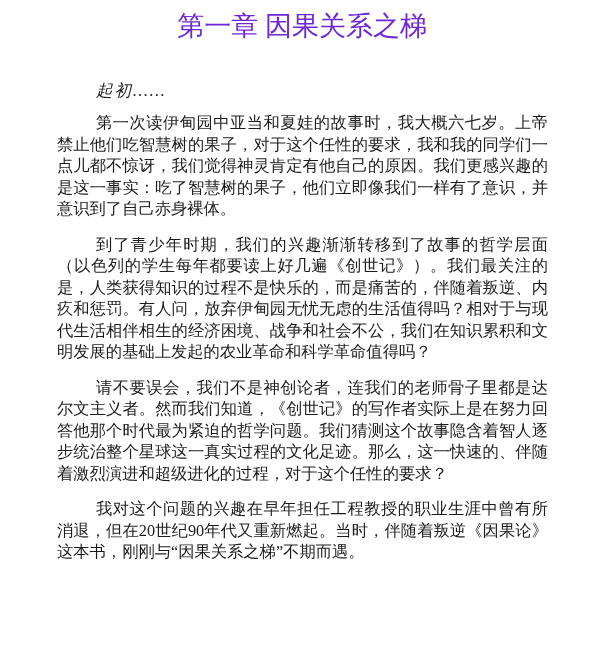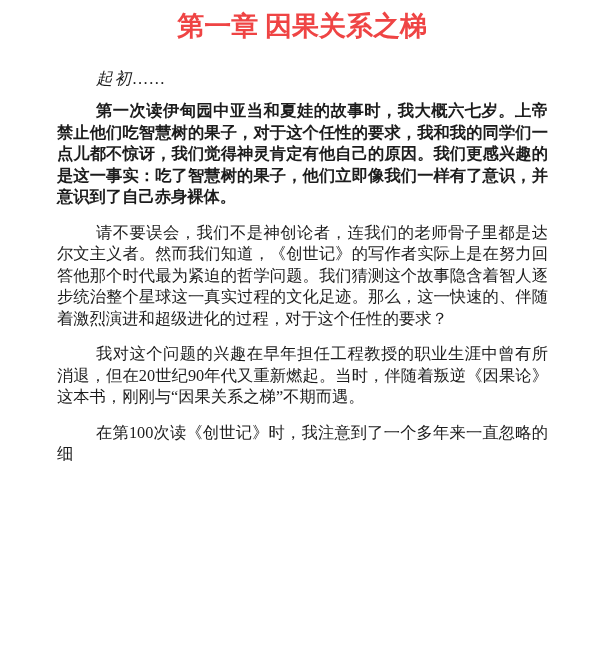--- a/index.html
+++ b/index.html
@@ -12,62 +12,61 @@
     height: 647px;
     background: #ffffff;
     overflow: hidden;
     font-family: "Liberation Serif", "DejaVu Serif", serif;
     color: #1c1c1c;
   }
   .chapter-title {
     margin-top: 8px;
     text-align: center;
     font-size: 27px;
-    font-weight: 700;
-    color: #ef4444;
+    font-weight: 400;
+    color: #6d28d9;
     white-space: pre;
   }
   .content {
     margin: 0 56px 0 57px;
     width: 491px;
   }
   .section-heading {
-    margin-top: 24px;
+    margin-top: 36px;
     margin-bottom: 10px;
     padding-left: 39px;
     font-size: 16.5px;
     font-style: italic;
     letter-spacing: 2px;
     color: #1c1c1c;
   }
   .body-paragraph {
     font-size: 16.3px;
     line-height: 21.5px;
     text-align: justify;
     text-justify: inter-character;
     text-indent: 39px;
     margin-bottom: 14px;
     color: #1c1c1c;
   }
   .body-paragraph:first-of-type {
     margin-top: 3px;
-    font-weight: bold;
   }
 </style>
 </head>
 <body>
 
 <div class="page">
   <h1 class="chapter-title">第一章 因果关系之梯</h1>
 
   <div class="content">
     <div class="section-heading">起初……</div>
 
     <p class="body-paragraph">第一次读伊甸园中亚当和夏娃的故事时，我大概六七岁。上帝禁止他们吃智慧树的果子，对于这个任性的要求，我和我的同学们一点儿都不惊讶，我们觉得神灵肯定有他自己的原因。我们更感兴趣的是这一事实：吃了智慧树的果子，他们立即像我们一样有了意识，并意识到了自己赤身裸体。</p>
 
+    <p class="body-paragraph">到了青少年时期，我们的兴趣渐渐转移到了故事的哲学层面（以色列的学生每年都要读上好几遍《创世记》）。我们最关注的是，人类获得知识的过程不是快乐的，而是痛苦的，伴随着叛逆、内疚和惩罚。有人问，放弃伊甸园无忧无虑的生活值得吗？相对于与现代生活相伴相生的经济困境、战争和社会不公，我们在知识累积和文明发展的基础上发起的农业革命和科学革命值得吗？</p>
 
     <p class="body-paragraph">请不要误会，我们不是神创论者，连我们的老师骨子里都是达尔文主义者。然而我们知道，《创世记》的写作者实际上是在努力回答他那个时代最为紧迫的哲学问题。我们猜测这个故事隐含着智人逐步统治整个星球这一真实过程的文化足迹。那么，这一快速的、伴随着激烈演进和超级进化的过程，对于这个任性的要求？</p>
 
     <p class="body-paragraph">我对这个问题的兴趣在早年担任工程教授的职业生涯中曾有所消退，但在20世纪90年代又重新燃起。当时，伴随着叛逆《因果论》这本书，刚刚与“因果关系之梯”不期而遇。</p>
 
-    <p class="body-paragraph">在第100次读《创世记》时，我注意到了一个多年来一直忽略的细</p>
   </div>
 </div>
 
 </body></html>

